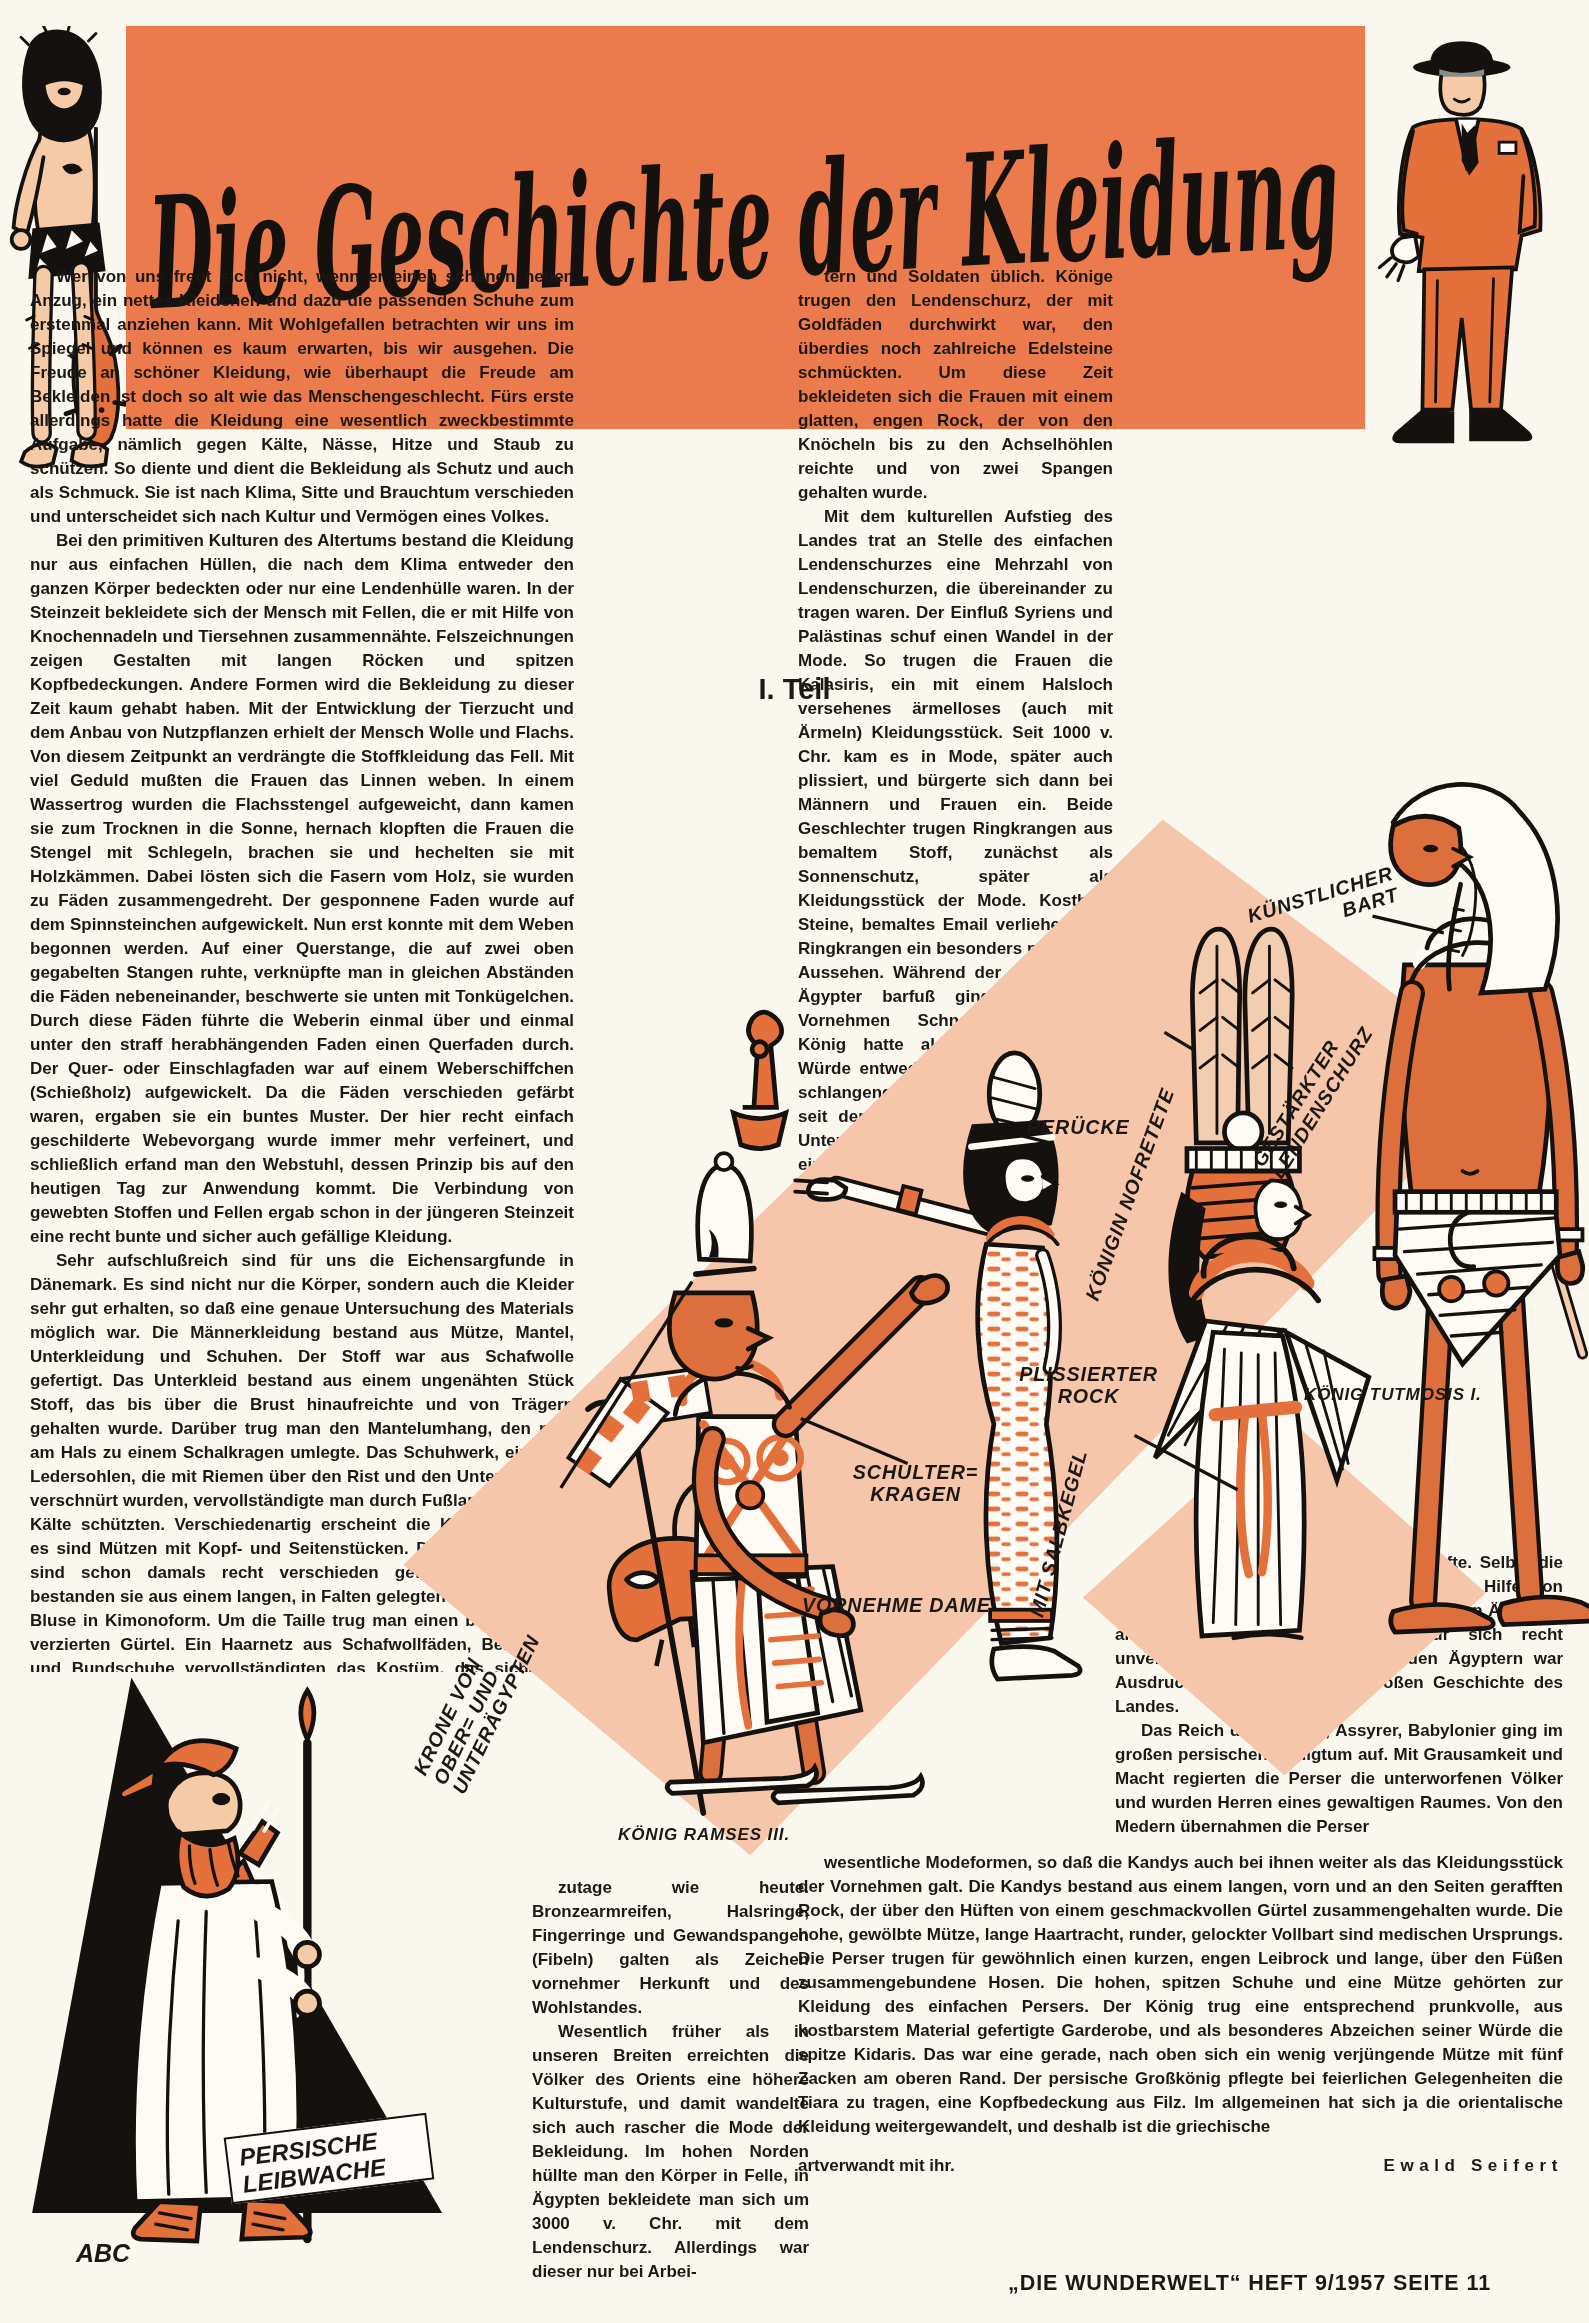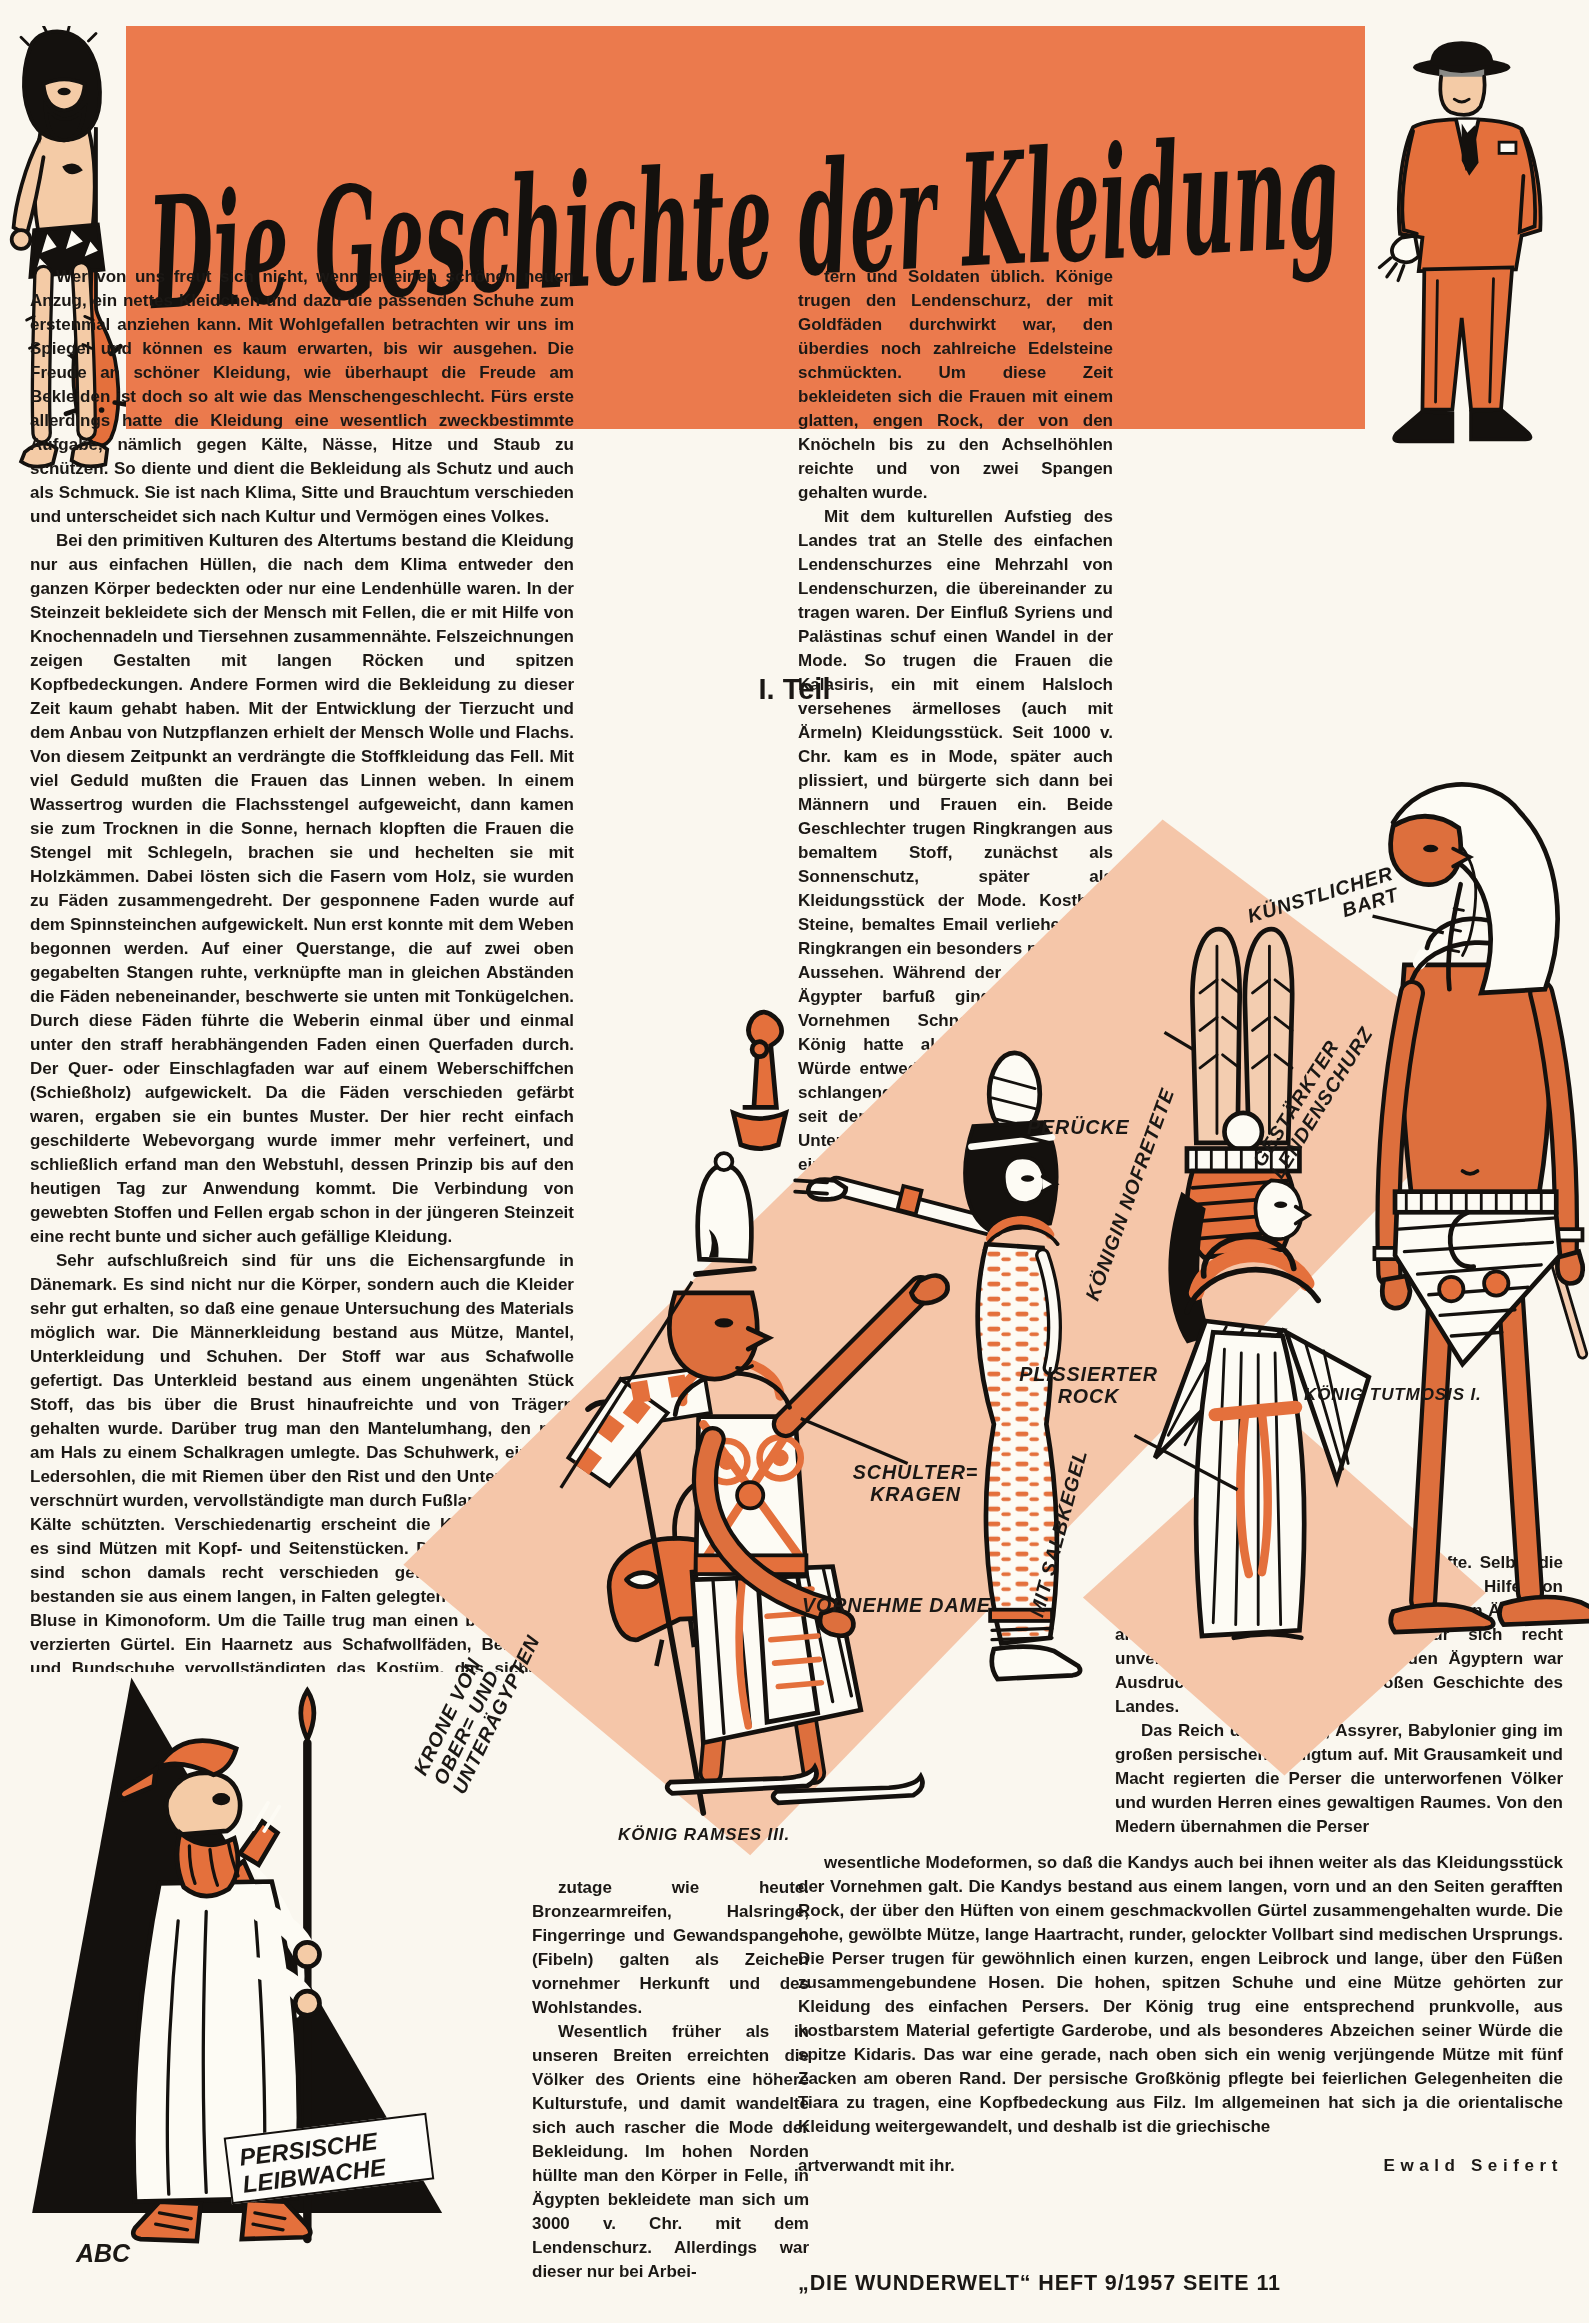--- a/index.html
+++ b/index.html
@@ -23,21 +23,21 @@
   .spM1{float:left;width:165px;height:206px;margin-top:228px;}
   .authorline{display:flex;justify-content:space-between;margin-top:15px;}
   .authorline .name{letter-spacing:5.6px;font-weight:700;}
   
   .lbl{font-weight:bold;font-style:italic;font-size:19.7px;letter-spacing:0.9px;white-space:nowrap;line-height:21.5px;}
   .lblwrap{white-space:normal;}
   .rot{transform-origin:0 100%;}
   .figcap{font-weight:bold;font-style:italic;font-size:17px;letter-spacing:0.9px;}
   .guardlabel{background:#fdfcf8;border:2.8px solid #14110e;padding:5.6px 11.2px 3.7px;font-weight:bold;font-style:italic;font-size:24px;line-height:27px;transform:rotate(-7deg);text-align:left;white-space:normal;width:178px;}
   .sig{font-weight:bold;font-style:italic;font-size:25px;margin-left:37px;}
-  .footer{left:798px;top:2271px;width:693px;text-align:left;font-size:21.5px;font-weight:bold;letter-spacing:0.9px;}
+  .footer{left:798px;top:2271px;width:693px;text-align:right;font-size:21.5px;font-weight:bold;letter-spacing:0.9px;}
 </style>
 </head>
 <body>
 
 <div class="abs banner">
   <svg width="1239" height="403" viewBox="0 0 1322 430">
     <text x="661" y="268" text-anchor="middle" font-family="DejaVu Serif, serif" font-style="italic" font-weight="bold" font-size="165" fill="#14110e" textLength="1270" lengthAdjust="spacingAndGlyphs" transform="rotate(-3 661 240)">Die Geschichte der Kleidung</text>
   </svg>
 </div>
 

